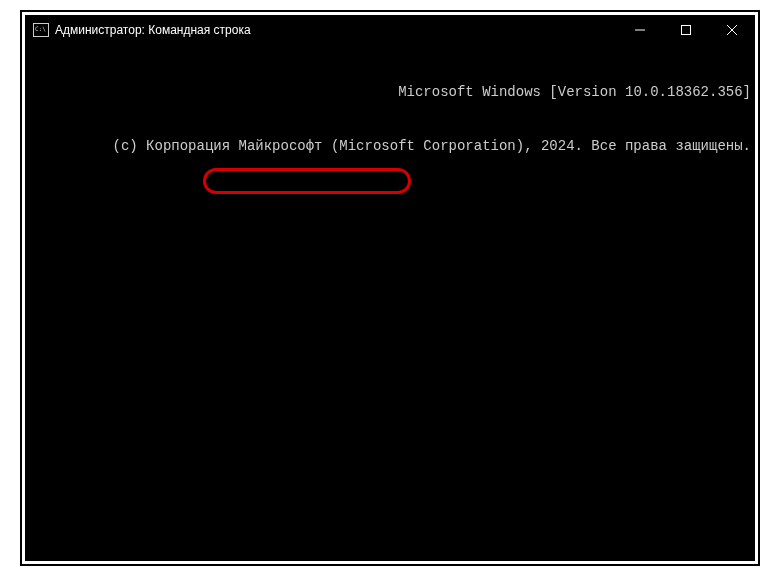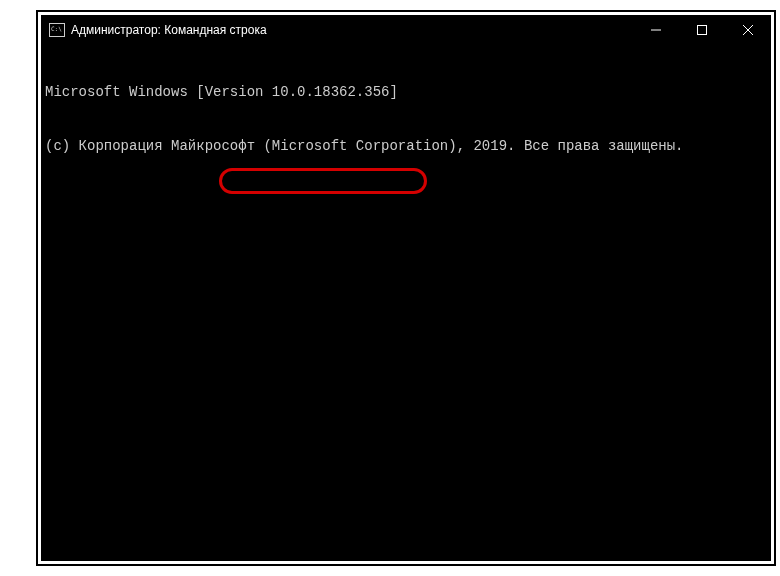--- a/index.html
+++ b/index.html
@@ -12,21 +12,20 @@
   }
   .outer-frame {
     position: absolute;
     left: 20px;
     top: 10px;
     width: 740px;
     height: 556px;
     border: 2px solid #000;
     background: #fff;
     padding: 3px;
-    margin-left: 16px;
   }
   .window {
     width: 100%;
     height: 100%;
     background: #000;
     display: flex;
     flex-direction: column;
   }
   .titlebar {
     height: 30px;
@@ -74,20 +73,21 @@
     flex: 1;
     background: #000;
     padding: 2px 4px;
     font-family: Consolas, 'Courier New', monospace;
     font-size: 14px;
     line-height: 18px;
     color: #ccc;
     white-space: pre;
     overflow: hidden;
     position: relative;
+    text-align: right;
   }
   .term-line { display: block; }
   .highlight-oval {
     position: absolute;
     border: 3px solid #d40000;
     border-radius: 14px;
     pointer-events: none;
   }
   .cursor {
     display: inline-block;
@@ -123,20 +123,20 @@
           <svg viewBox="0 0 10 10">
               <line x1="0" y1="0" x2="10" y2="10" stroke="#fff" stroke-width="1"></line>
               <line x1="10" y1="0" x2="0" y2="10" stroke="#fff" stroke-width="1"></line>
             </svg>
         </div>
       </div>
     </div>
 
     <div class="terminal">
       <span class="term-line">Microsoft Windows [Version 10.0.18362.356]</span>
-      <span class="term-line">(c) Корпорация Майкрософт (Microsoft Corporation), 2019. Все права защищены.</span>
+      <span class="term-line">(c) Корпорация Майкрософт (Microsoft Corporation), 2024. Все права защищены.</span>
       <span class="term-line"></span>
       <span class="term-line"></span>
       <div class="highlight-oval" style="left: 178px; top: 123px; width: 208px; height: 26px;"></div>
     </div>
 
   </div>
 </div>
 
 </body></html>

